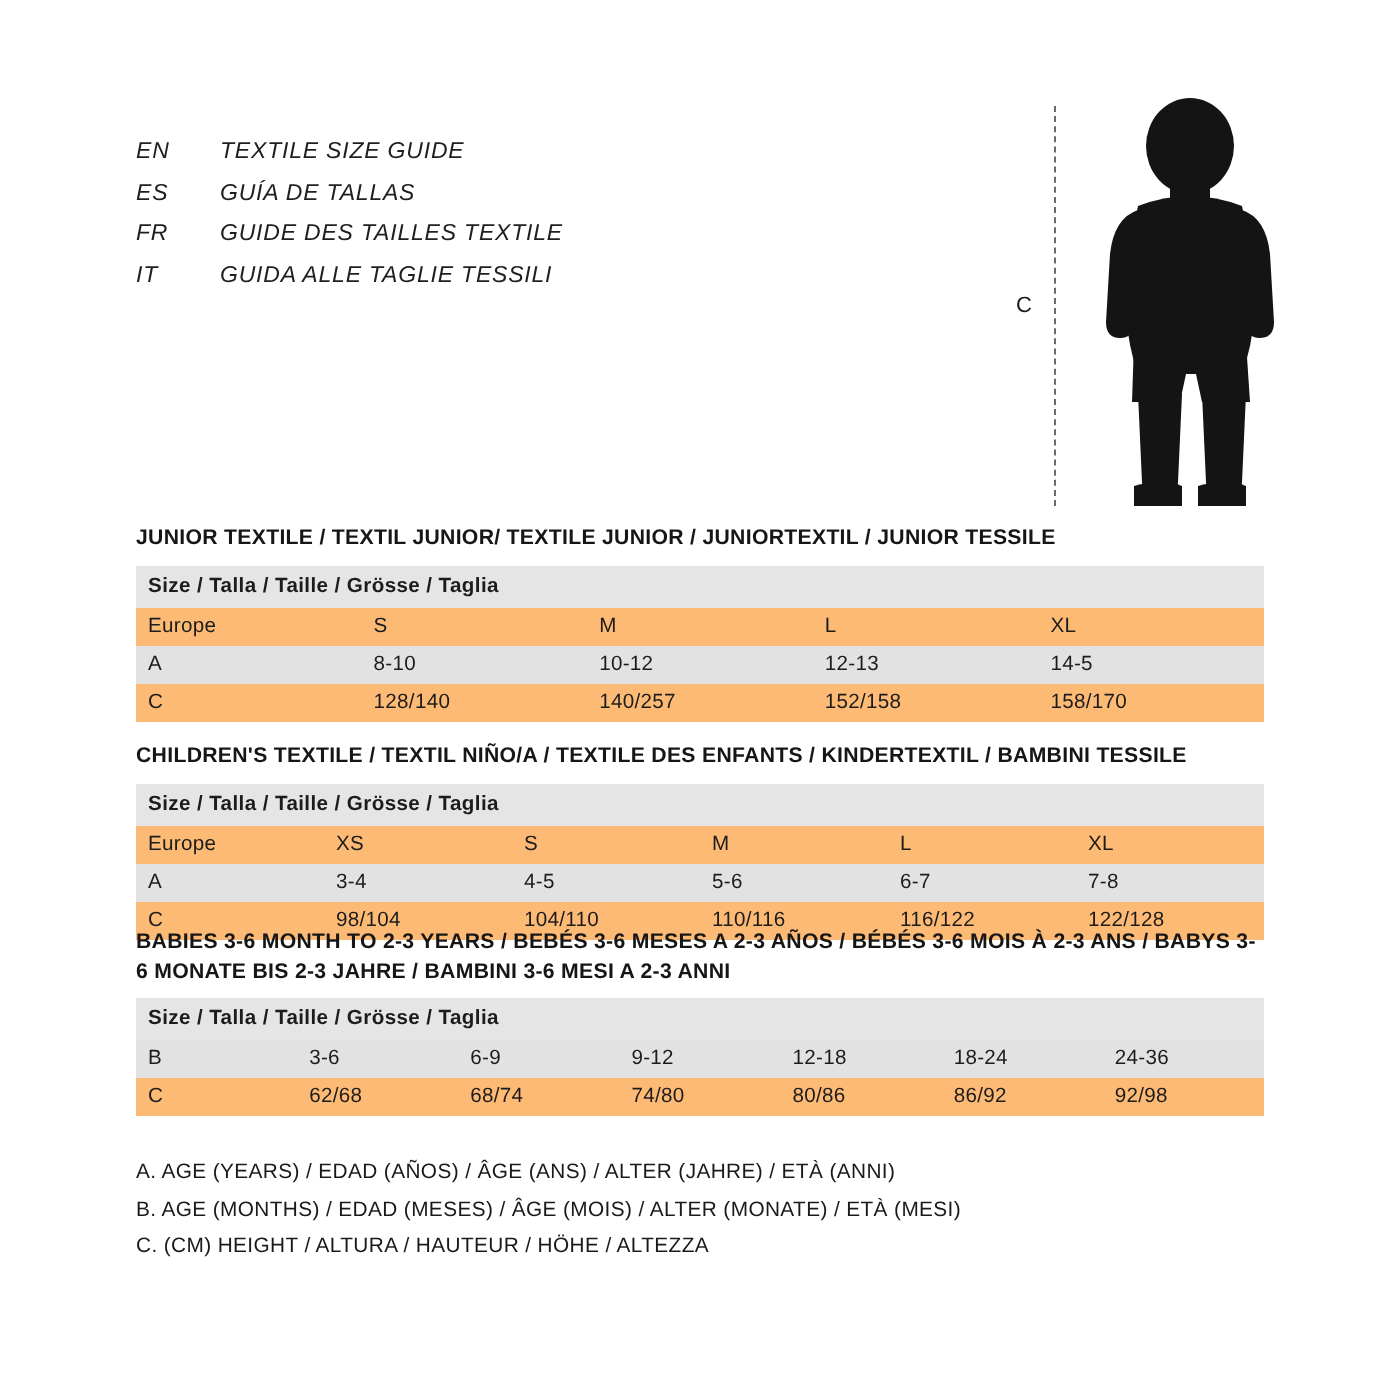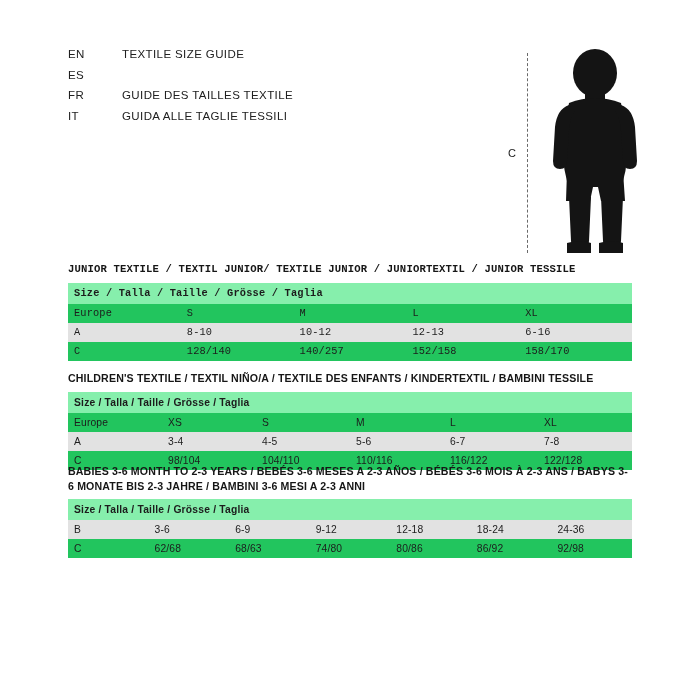--- a/index.html
+++ b/index.html
@@ -18,39 +18,39 @@
 
   .page {
     position: absolute;
     inset: 0;
   }
 
   
   .header {
     position: absolute;
     left: 68px;
-    top: 44px;
+    top: 66px;
     width: 400px;
+    font-style: italic;
   }
   .header-row {
     display: flex;
     align-items: baseline;
     font-size: 11.5px;
     letter-spacing: 0.4px;
     line-height: 20.5px;
     text-transform: uppercase;
     color: #202020;
   }
   .header-lang {
     width: 42px;
     flex: 0 0 42px;
   }
   .header-text {
     flex: 1;
-    margin-left: 12px;
   }
 
   
   .figure-area {
     position: absolute;
     left: 480px;
     top: 45px;
     width: 190px;
     height: 215px;
   }
@@ -98,31 +98,31 @@
   }
   table.size td {
     font-size: 10.3px;
     color: #1c1c1c;
     padding: 2px 0 2px 6px;
     letter-spacing: .15px;
     height: 15px;
     vertical-align: middle;
   }
   tr.band td {
-    background: #86efac;
+    background: #e5e5e5;
     font-weight: bold;
     font-size: 10.3px;
     letter-spacing: .2px;
     height: 17px;
   }
   tr.shade td {
     background: #e2e2e2;
   }
   tr.plain td {
-    background: #22c55e;
+    background: #fdba74;
   }
   td.lbl {
     width: 72px;
   }
 
   
   .notes {
     position: absolute;
     left: 68px;
     top: 578px;
@@ -138,20 +138,21 @@
 
 <div class="page">
 
   <div class="header">
     <div class="header-row">
       <span class="header-lang">EN</span>
       <span class="header-text">Textile size guide</span>
     </div>
     <div class="header-row">
       <span class="header-lang">ES</span>
+      <span class="header-text">Guía de tallas</span>
     </div>
     <div class="header-row">
       <span class="header-lang">FR</span>
       <span class="header-text">Guide des tailles textile</span>
     </div>
     <div class="header-row">
       <span class="header-lang">IT</span>
       <span class="header-text">Guida alle taglie tessili</span>
     </div>
   </div>
@@ -177,40 +178,40 @@
         <path d="M34 152 l22 0 l-2 44 q0 8 -9 8 q-9 0 -9 -8 z"></path>
 
         <path d="M66 152 l22 0 l-2 44 q0 8 -9 8 q-9 0 -9 -8 z"></path>
 
         <path d="M32 198 q14 -4 24 0 l0 10 l-24 0 z"></path>
         <path d="M64 198 q14 -4 24 0 l0 10 l-24 0 z"></path>
       </g>
     </svg>
   </div>
 
-  <div class="section" style="top:262px;font-family:Liberation Mono, monospace;">
+  <div class="section" style="top:262px;">
     <div class="section-title">Junior textile / Textil junior/ Textile junior / Juniortextil / Junior tessile</div>
     <table class="size">
       <tbody>
           <tr class="band">
         <td colspan="5">Size / Talla / Taille / Grösse / Taglia</td>
       </tr>
       <tr class="plain">
         <td class="lbl">Europe</td>
         <td>S</td>
         <td>M</td>
         <td>L</td>
         <td>XL</td>
       </tr>
       <tr class="shade">
         <td class="lbl">A</td>
         <td>8-10</td>
         <td>10-12</td>
         <td>12-13</td>
-        <td>6-16</td>
+        <td>14-5</td>
       </tr>
       <tr class="plain">
         <td class="lbl">C</td>
         <td>128/140</td>
         <td>140/257</td>
         <td>152/158</td>
         <td>158/170</td>
       </tr>
     </tbody>
       </table>
@@ -263,24 +264,29 @@
         <td>3-6</td>
         <td>6-9</td>
         <td>9-12</td>
         <td>12-18</td>
         <td>18-24</td>
         <td>24-36</td>
       </tr>
       <tr class="plain">
         <td class="lbl">C</td>
         <td>62/68</td>
-        <td>68/63</td>
+        <td>68/74</td>
         <td>74/80</td>
         <td>80/86</td>
         <td>86/92</td>
         <td>92/98</td>
       </tr>
     </tbody>
       </table>
   </div>
 
+  <div class="notes">
+    <div>A. Age (years) / Edad (años) / Âge (ans) / Alter (Jahre) / Età (anni)</div>
+    <div>B. Age (months) / Edad (meses) / Âge (mois) / Alter (Monate) / Età (mesi)</div>
+    <div>C. (cm) Height / Altura / Hauteur / Höhe / Altezza</div>
+  </div>
 
 </div>
 
 </body></html>

